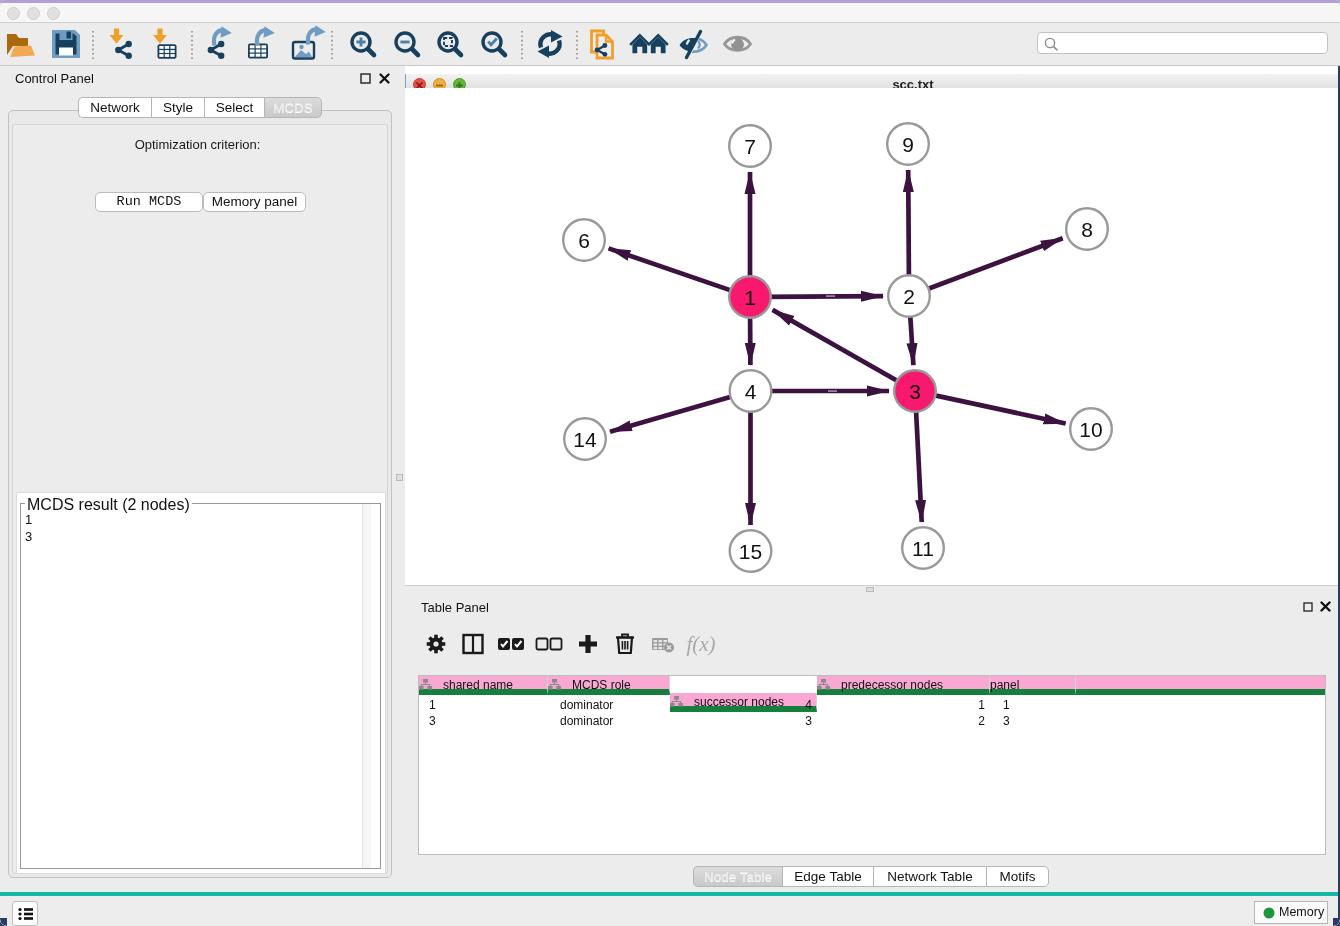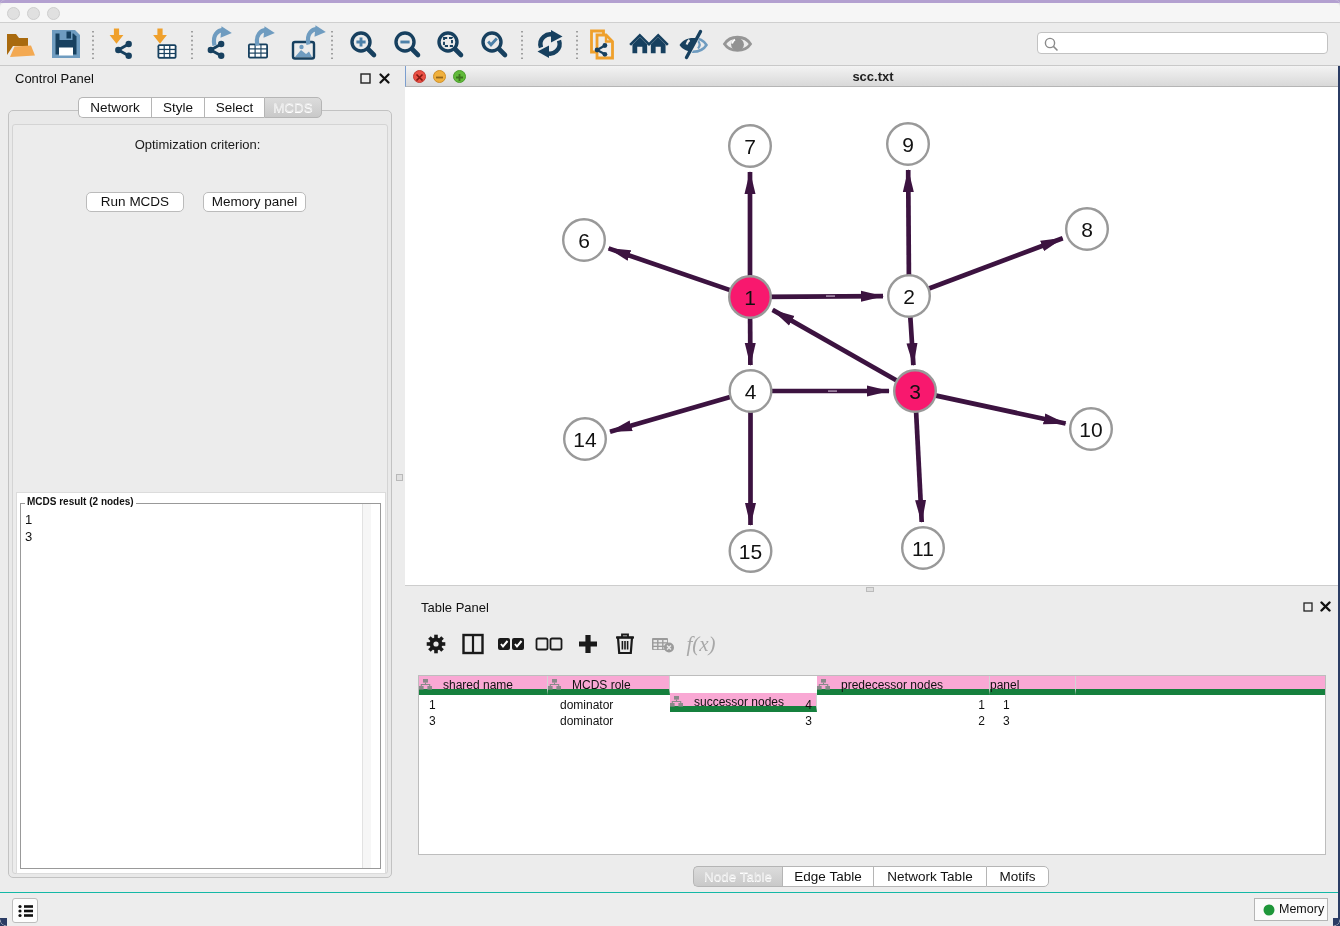--- a/index.html
+++ b/index.html
@@ -22,47 +22,47 @@
 .seg.first { border-radius:5px 0 0 5px; }
 .seg.last  { border-radius:0 5px 5px 0; border-right:1px solid #b5b5b5; }
 .seg.sel { background:linear-gradient(#dcdcdc,#c9c9c9); color:#e8e8e8; text-shadow:0 1px 0 #fff; }
 #cp-outer { position:absolute; left:8px; top:110px; width:384px; height:768px; background:#e9e9e9; border:1px solid #c2c2c2; border-radius:5px; }
 #cp-inner { position:absolute; left:12px; top:124px; width:376px; height:750px; background:#ececec; border:1px solid #d4d4d4; border-radius:3px; }
 #opt-label { position:absolute; left:0; top:137px; width:395px; text-align:center; font-size:13px; color:#1a1a1a; }
 #dropdown { position:absolute; left:44px; top:160px; width:310px; height:19px; background:#fff; border:1px solid #bbb; border-radius:5px; font-size:13.5px; color:#111; line-height:17px; padding-left:12px; }
 .btn { position:absolute; top:192px; height:20px; background:#fff; border:1px solid #bbb; border-radius:5px; font-size:13.5px; color:#111; text-align:center; line-height:18px; }
 #resultbox { position:absolute; left:16px; top:492px; width:370px; height:382px; background:#fff; border:1px solid #dcdcdc; }
 #fieldset { position:absolute; left:20px; top:503px; width:361px; height:366px; border:1px solid #999; }
-#fieldset-label { position:absolute; left:25px; top:496px; background:#fff; padding:0 2px; font-size:10px; color:#111;font-weight:bold; }
+#fieldset-label { position:absolute; left:25px; top:496px; background:#fff; padding:0 2px; font-size:16px; color:#111; }
 #fs-scroll { position:absolute; left:362px; top:504px; width:9px; height:364px; background:#f6f6f6; border-left:1px solid #e2e2e2; }
 .fs-item { position:absolute; left:25px; font-size:13px; color:#111; }
 
 
 #split-v { position:absolute; left:395px; top:66px; width:10px; height:526px; background:#ececec; }
 #split-v .h { position:absolute; left:1px; top:408px; width:7px; height:7px; background:#e0e0e0; border:1px solid #b9b9b9; }
 
 
 #netwin { position:absolute; left:405px; top:66px; width:935px; height:526px; background:#fff; }
-#nw-title { position:absolute; left:0; top:0; width:100%; height:21px; background:linear-gradient(#f3f3f3,#d9d9d9); border-bottom:1px solid #b5b5b5; border-left:1px solid #7b9ecf; }
+#nw-title { position:absolute; left:0; top:8px; width:100%; height:21px; background:linear-gradient(#f3f3f3,#d9d9d9); border-bottom:1px solid #b5b5b5; border-left:1px solid #7b9ecf;padding-left:40px; }
 #nw-title .t { position:absolute; width:100%; text-align:center; top:3px; font-size:13px; color:#222; font-weight:bold; }
 .nwtl { position:absolute; top:4px; width:13px; height:13px; border-radius:50%; }
 #nw-canvas { position:absolute; left:0; top:22px; width:935px; height:497px; background:#fff; }
 #nw-bottom { position:absolute; left:0; top:519px; width:935px; height:7px; background:#ececec; border-top:1px solid #cdcdcd; }
 
 
 #tp { position:absolute; left:405px; top:592px; width:935px; height:300px; background:#ececec; }
 #tp-head { position:absolute; left:16px; top:8px; font-size:13px; color:#111; }
 #tp-toolbar { position:absolute; left:13px; top:33px; width:909px; height:38px; }
 #tbl { position:absolute; left:13px; top:83px; width:908px; height:180px; background:#fff; border:1px solid #bdbdbd; }
 .th { position:absolute; top:0; height:19px; background:#f9a8d4; border-right:1px solid #d3d3d3; border-bottom:6px solid #15803d; font-size:12px; color:#111; text-align:left; line-height:18px; }
 .td { position:absolute; font-size:12px; color:#111; height:16px; line-height:16px; }
 #tp-tabs { position:absolute; left:288px; top:274px; height:21px; display:flex; }
 
 
-#statusbar { position:absolute; left:0; top:892px; width:1340px; height:34px; background:#ededed; border-top:1px solid #14b8a6; }
+#statusbar { position:absolute; left:0; top:892px; width:1340px; height:34px; background:#ededed; border-top:4px solid #14b8a6; }
 #sb-btn { position:absolute; left:12px; top:5px; width:26px; height:25px; background:#fdfdfd; border:1px solid #bdbdbd; border-radius:3px; }
 #mem-btn { position:absolute; left:1254px; top:5px; width:74px; height:23px; background:#fbfbfb; border:1px solid #b5b5b5; font-size:12.5px; color:#111; }
 .corner { position:absolute; background:#2b3c64; }
 </style>
 </head>
 <body>
 <div id="win">
   <div id="topstrip"></div>
   <div id="titlebar">
     <div class="tl" style="left:7px;"></div>
@@ -235,21 +235,21 @@
   </div>
   <div id="cp-outer"></div>
   <div id="cp-inner"></div>
   <div id="cp-tabs">
     <div class="seg first" style="width:73px;">Network</div>
     <div class="seg" style="width:53px;">Style</div>
     <div class="seg" style="width:60px;">Select</div>
     <div class="seg last sel" style="width:58px;">MCDS</div>
   </div>
   <div id="opt-label">Optimization criterion:</div>
-  <div class="btn" style="left:86px; width:98px;">Run MCDS</div>
+  <div class="btn" style="left:95px; width:108px;font-family:Liberation Mono, monospace;">Run MCDS</div>
   <div class="btn" style="left:203px; width:103px;">Memory panel</div>
   <div id="resultbox"></div>
   <div id="fieldset"></div>
   <div id="fieldset-label">MCDS result (2 nodes)</div>
   <div id="fs-scroll"></div>
   <div class="fs-item" style="top:512px;">1</div>
   <div class="fs-item" style="top:529px;">3</div>
 
   <div id="split-v">
       <div class="h"></div>

